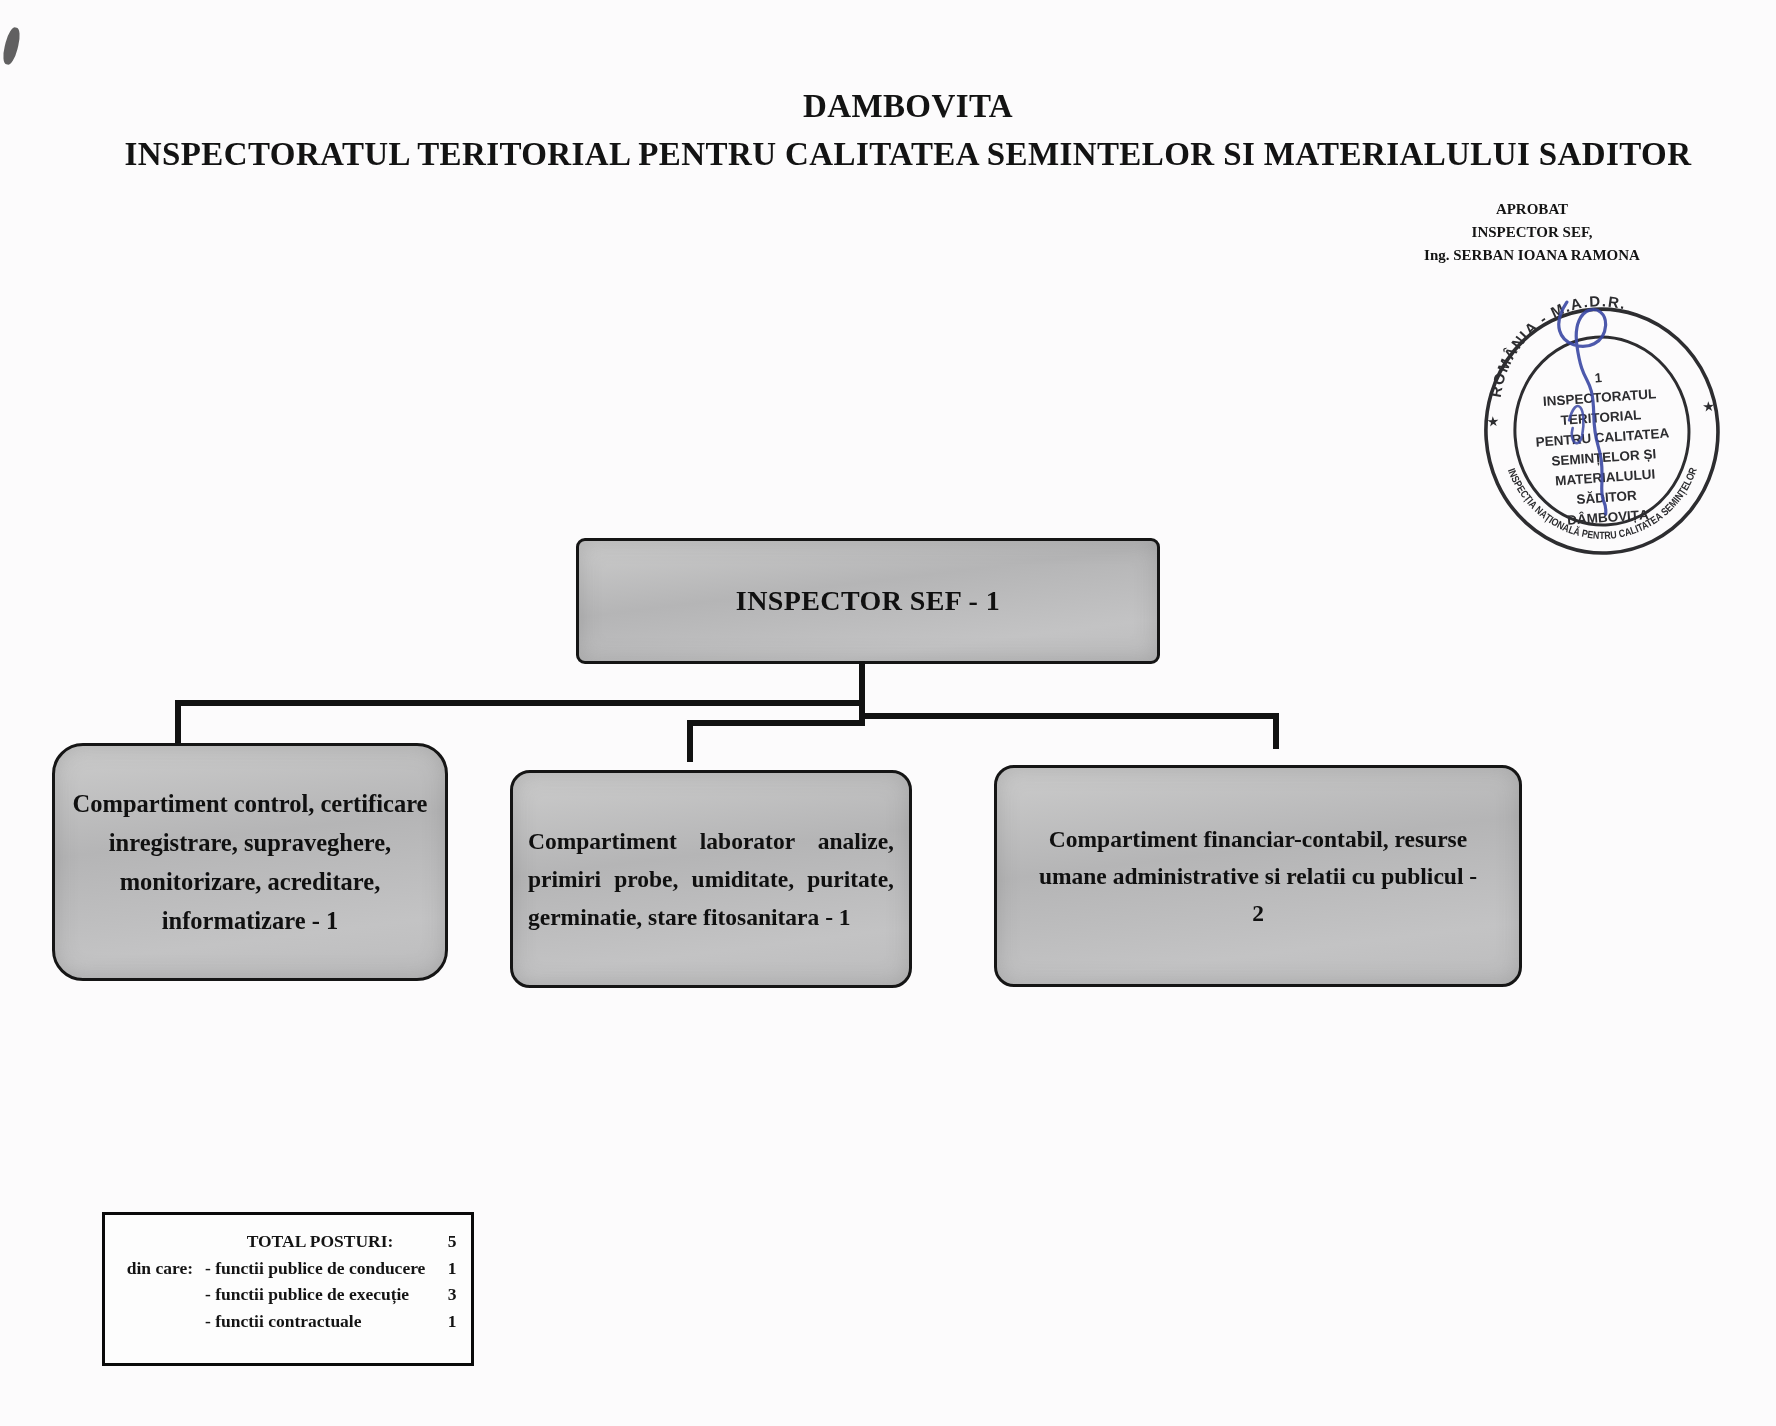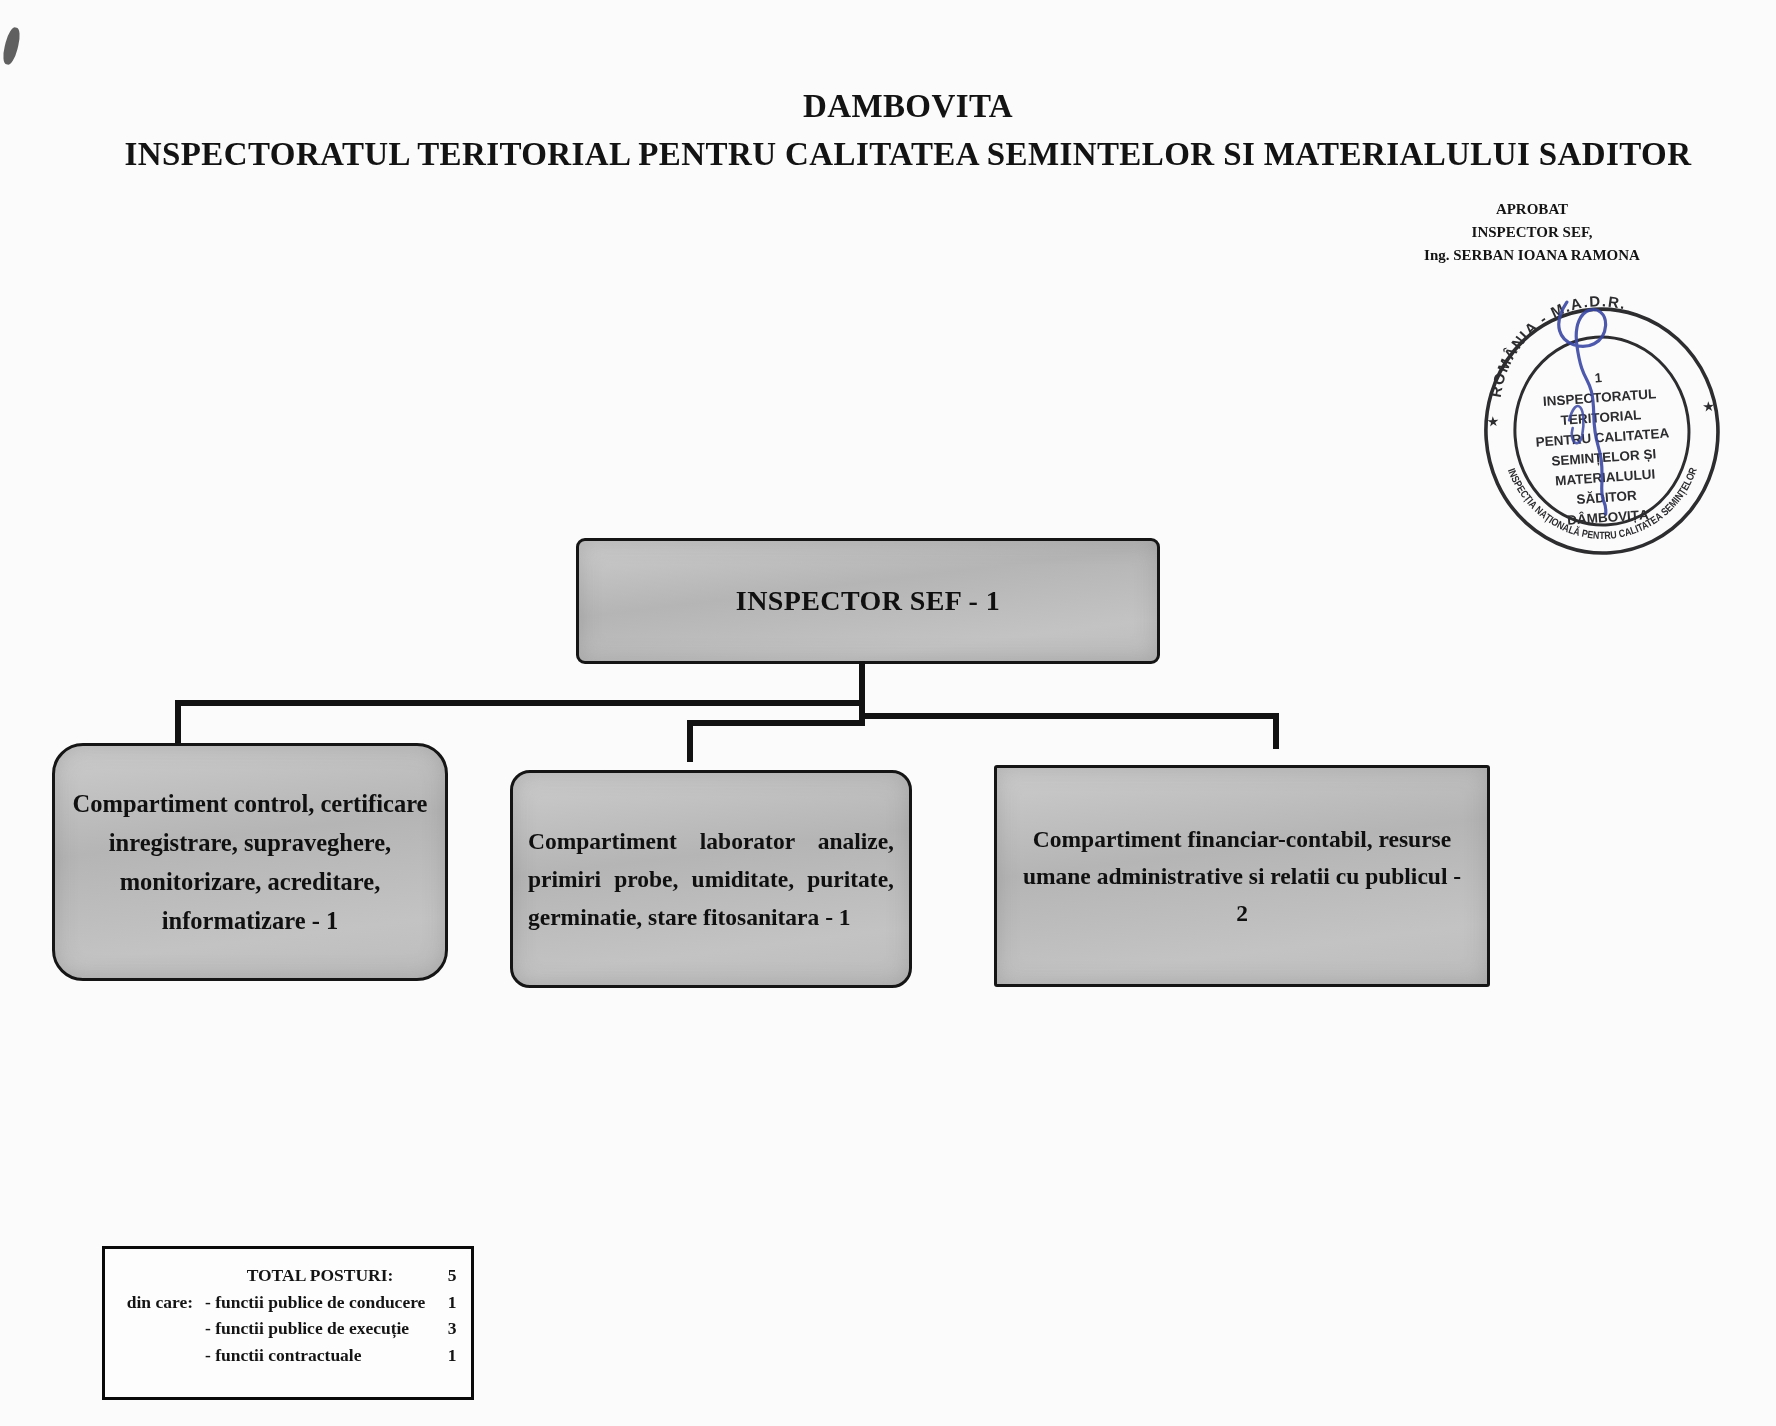--- a/index.html
+++ b/index.html
@@ -38,24 +38,24 @@
     font-weight:bold;text-align:center;color:#101010;
   }
   .root-box{
     left:576px;top:538px;width:578px;height:120px;
     border-radius:9px;font-size:28px;letter-spacing:.4px;
     border-width:3.5px;
   }
   .child1{left:52px;top:743px;width:358px;height:220px;border-radius:31px;font-size:24.5px;line-height:39px;padding:6px 16px;}
   .child2{left:510px;top:758px;width:366px;height:200px;border-radius:20px;font-size:23.5px;line-height:38px;padding:6px 15px;margin-top:12px;}
   .child2 .jtext{text-align:justify;width:100%;}
-  .child3{left:994px;top:765px;width:450px;height:204px;border-radius:3px;font-size:23.5px;line-height:37px;padding:6px 20px;}
+  .child3{left:994px;top:765px;width:450px;height:204px;border-radius:20px;font-size:23.5px;line-height:37px;padding:6px 36px;}
   .conn{position:absolute;background:#121212;}
   .totals{
-    position:absolute;left:102px;top:1246px;width:366px;height:148px;
+    position:absolute;left:102px;top:1212px;width:366px;height:148px;
     border:3px solid #0a0a0a;background:#fdfdfd;
     font-weight:bold;font-size:17.5px;
   }
   .totals-grid{
     display:grid;
     grid-template-columns:88px 236px 34px;
     padding:13px 2px 0 6px;
     line-height:26.5px;
   }
   .t-prefix{text-align:right;padding-right:6px;}

